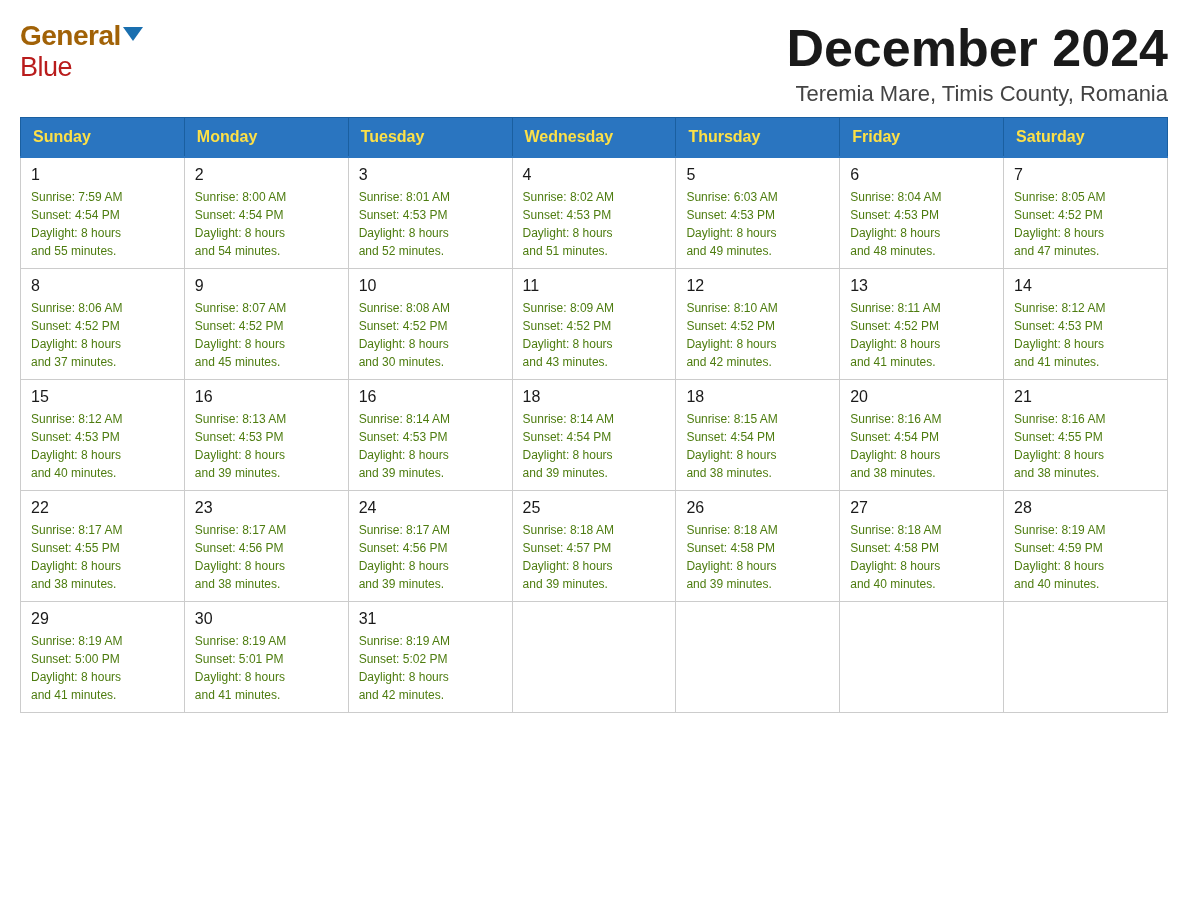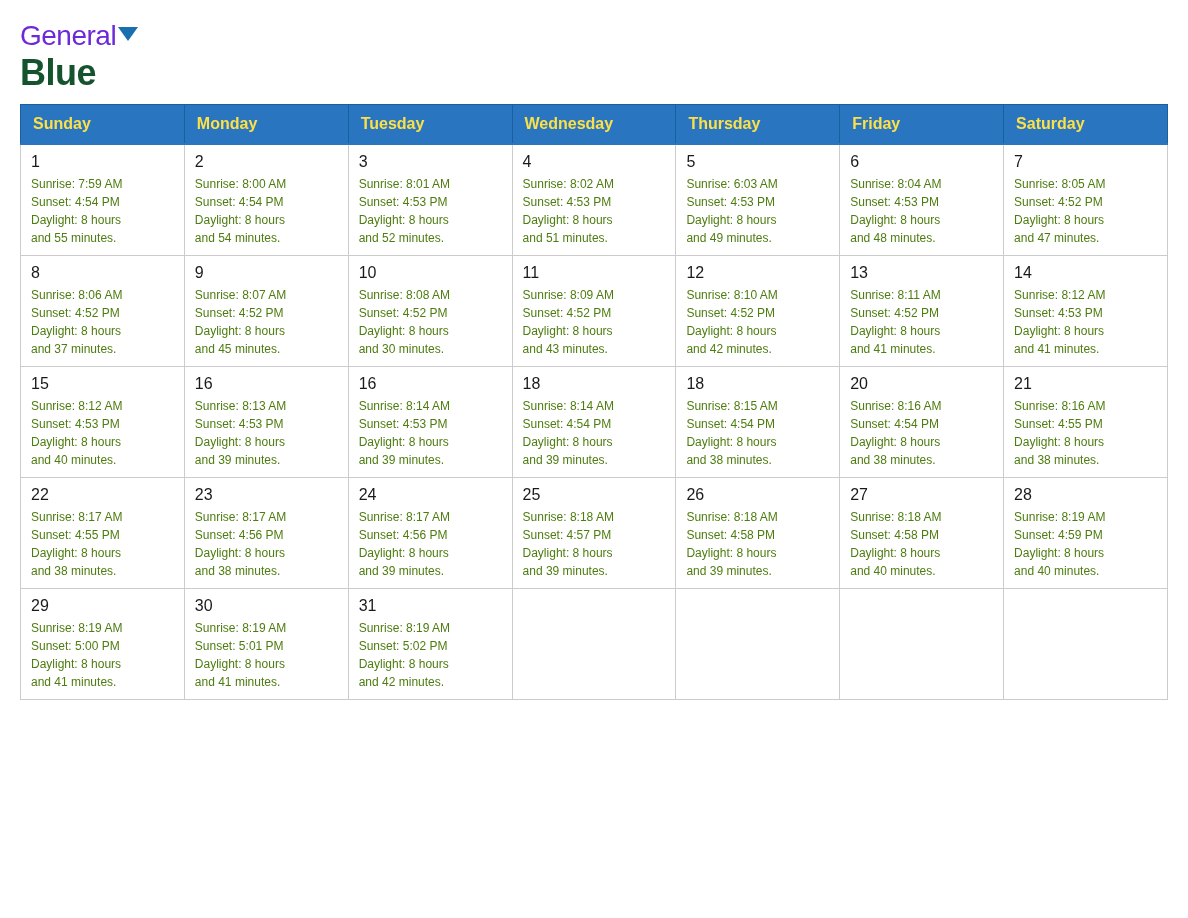--- a/index.html
+++ b/index.html
@@ -16,28 +16,28 @@
       align-items: flex-start;
       margin-bottom: 10px;
     }
     .logo {
       display: flex;
       flex-direction: column;
       align-items: flex-start;
     }
     .logo-general {
       font-size: 28px;
+      font-weight: bold;
+      color: #a16207;
+      letter-spacing: -0.5px;
+    }
+    .logo-blue {
+      font-size: 27px;
       font-weight: normal;
-      color: #6d28d9;
-      letter-spacing: -0.5px;
-    }
-    .logo-blue {
-      font-size: 36px;
-      font-weight: bold;
-      color: #14532d;
+      color: #b91c1c;
       letter-spacing: -0.5px;
     }
     .logo-triangle {
       display: inline-block;
       width: 0;
       height: 0;
       border-left: 10px solid transparent;
       border-right: 10px solid transparent;
       border-top: 14px solid #1a6faf;
       margin-left: 2px;
@@ -109,20 +109,24 @@
 </head>
 <body>
 
 <div class="header-row">
   <div class="logo">
     <div class="logo-line">
       <span class="logo-general">General</span>
       <span class="logo-triangle"></span>
     </div>
     <span class="logo-blue">Blue</span>
+  </div>
+  <div class="title-section">
+    <div class="month-title">December 2024</div>
+    <div class="location-title">Teremia Mare, Timis County, Romania</div>
   </div>
 </div>
 
 <table class="calendar-table">
   <thead>
     <tr>
     <th>Sunday</th>
         <th>Monday</th>
         <th>Tuesday</th>
         <th>Wednesday</th>

